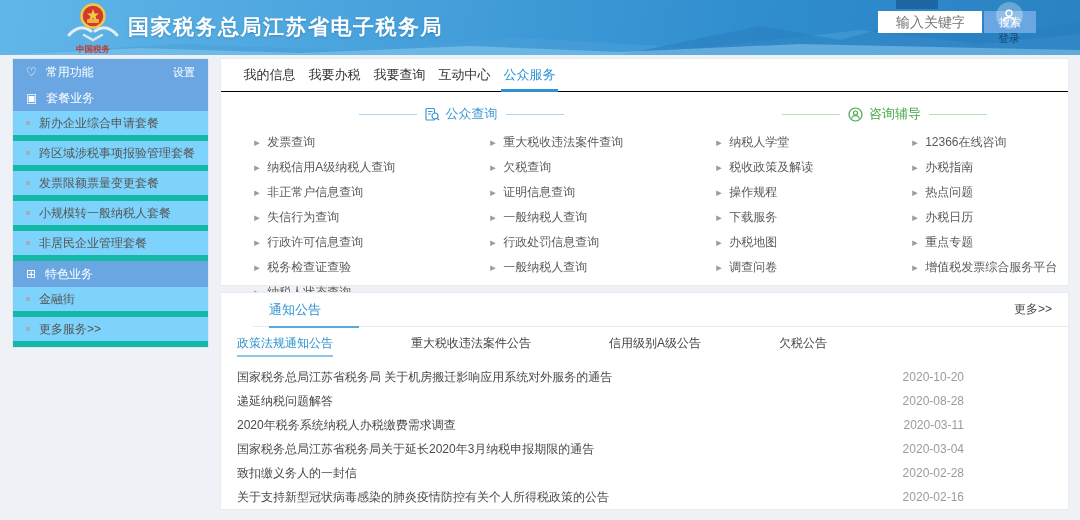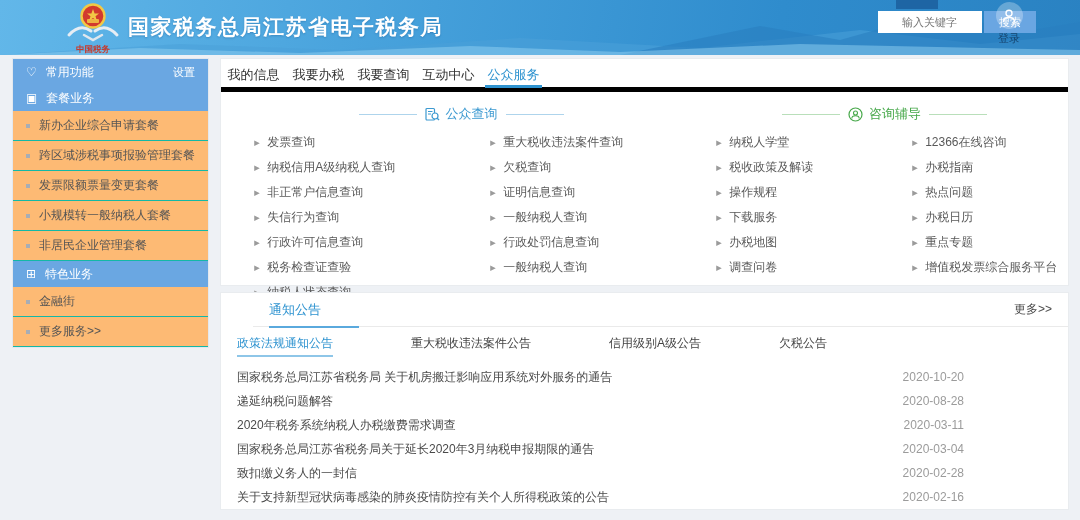--- a/index.html
+++ b/index.html
@@ -21,21 +21,21 @@
   .banner svg.mountains { position:absolute; top:0; left:0; }
   .logo { position:absolute; left:66px; top:2px; width:54px; height:52px; }
   .banner-title {
     position:absolute; left:128px; top:13px;
     color:#fff; font-size:21px; font-weight:bold; letter-spacing:1.5px;
     text-shadow:0 1px 2px rgba(10,70,130,.3);
   }
   .search-box { position:absolute; left:878px; top:11px; display:flex; }
   .search-input {
     width:104px; height:22px; border:none; background:#fff;
-    font-size:11px; padding:0 24px; outline:none; color:#333;
+    font-size:14px; padding:0 18px; outline:none; color:#333;
   }
   .search-btn {
     width:52px; height:22px; border:none; margin-left:2px;
     background:#6aa6e2; color:#fff; font-size:11px; cursor:pointer;
   }
   .login-area { position:absolute; left:988px; top:2px; width:42px; text-align:center; }
   .avatar-circle {
     width:27px; height:27px; border-radius:50%; margin:0 auto;
     background:rgba(255,255,255,.28);
     display:flex; align-items:center; justify-content:center;
@@ -49,31 +49,31 @@
   }
   .side-header {
     height:26px; background:#6aa7e2; color:#fff;
     display:flex; align-items:center; padding:0 13px; font-size:12px;
   }
   .side-header .hdr-icon { margin-right:9px; font-size:12px; line-height:1; }
   .side-settings { margin-left:auto; font-size:11px; cursor:pointer; }
   .side-item {
     height:30px; display:flex; align-items:center;
     padding:0 13px; font-size:12px; color:#555;
-    border-bottom:1px solid #14b8a6; cursor:pointer; background:#fdba74;
+    border-bottom:6px solid #14b8a6; cursor:pointer; background:#7dd3fc;
   }
   .side-item .bullet { width:4px; height:4px; background:#a7adb5; margin-right:9px; flex:none; }
   .side-item span.lbl { white-space:nowrap; overflow:hidden; }
 
   
   .main-panel {
     position:absolute; left:220px; top:58px; width:849px; height:228px;
     background:#fff; border:1px solid #e9ecef;
   }
-  .nav-tabs { height:33px; border-bottom:5px solid #000000; display:flex; }
+  .nav-tabs { height:33px; border-bottom:1px solid #000000; display:flex; padding-left:16px; }
   .nav-tab {
     width:65px; text-align:center; line-height:32px; font-size:13px;
     color:#333; position:relative; cursor:pointer;
   }
   .nav-tab.active { color:#2e93d0; }
   .nav-tab.active::after {
     content:""; position:absolute; left:4px; right:4px; bottom:-1px;
     height:3px; background:#2e93d0;
   }
   .sections { display:flex; padding-top:10px; }

